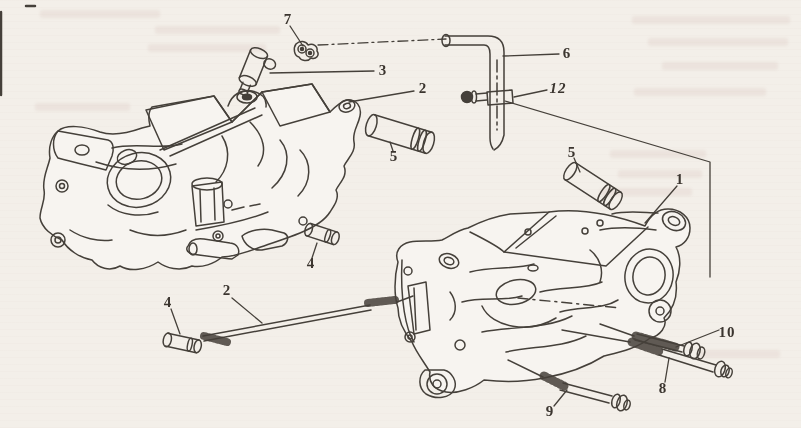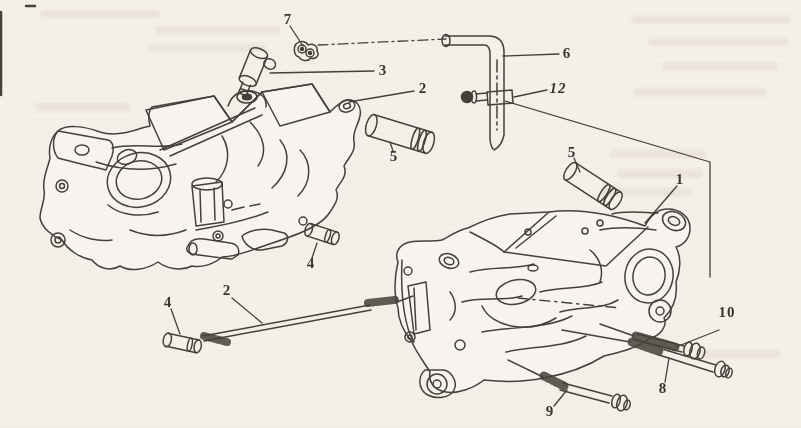--- a/index.html
+++ b/index.html
@@ -295,17 +295,17 @@
   <div class="callout" style="left:383px;top:70px;">3</div>
   <div class="callout" style="left:567px;top:53px;">6</div>
   <div class="callout" style="left:423px;top:88px;">2</div>
   <div class="callout" style="left:558px;top:88px;font-style:italic;">12</div>
   <div class="callout" style="left:394px;top:156px;">5</div>
   <div class="callout" style="left:572px;top:152px;">5</div>
   <div class="callout" style="left:680px;top:179px;">1</div>
   <div class="callout" style="left:311px;top:263px;">4</div>
   <div class="callout" style="left:168px;top:302px;">4</div>
   <div class="callout" style="left:227px;top:290px;">2</div>
-  <div class="callout" style="left:727px;top:312px;">10</div>
+  <div class="callout" style="left:727px;top:332px;">10</div>
   <div class="callout" style="left:663px;top:388px;">8</div>
   <div class="callout" style="left:550px;top:411px;">9</div>
 
 </div>
 
 </body></html>

